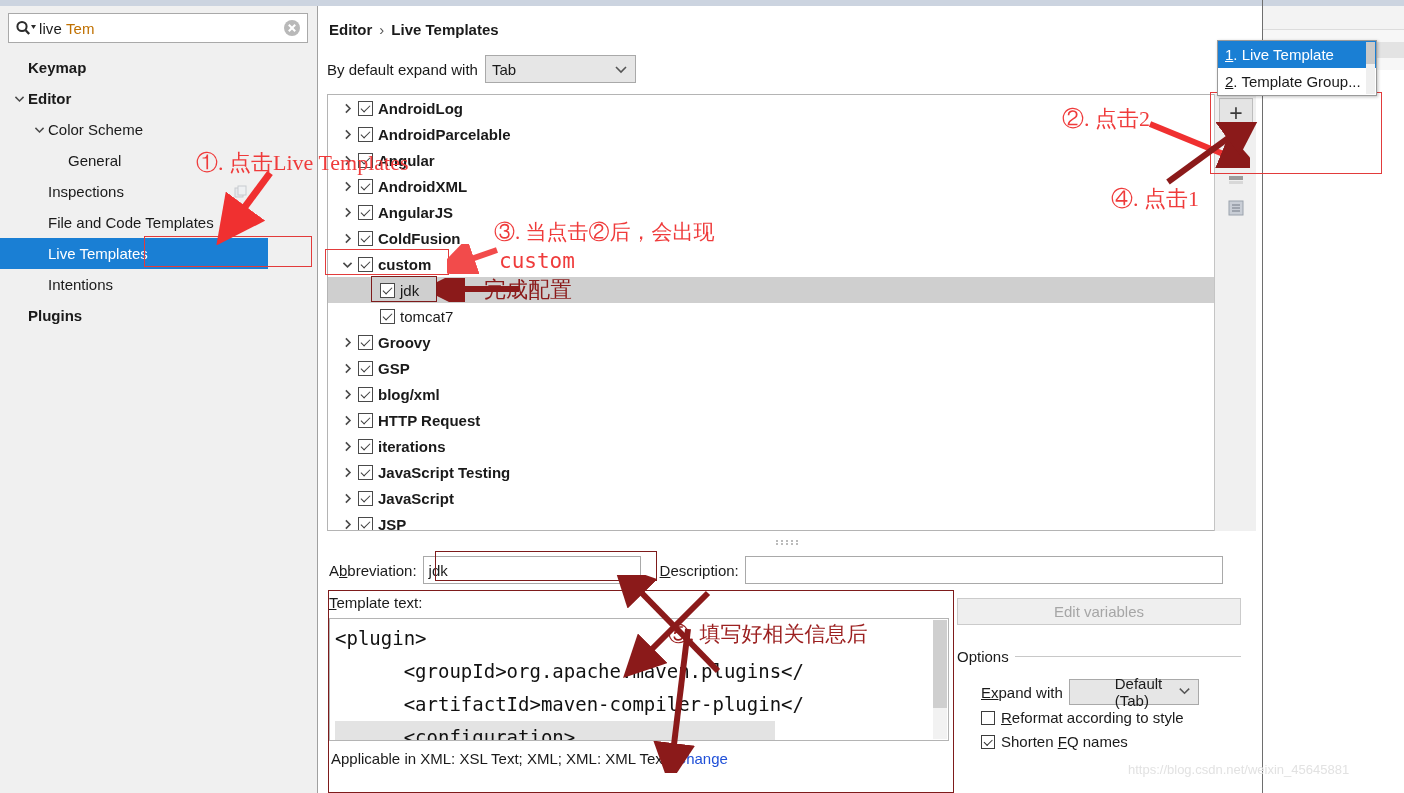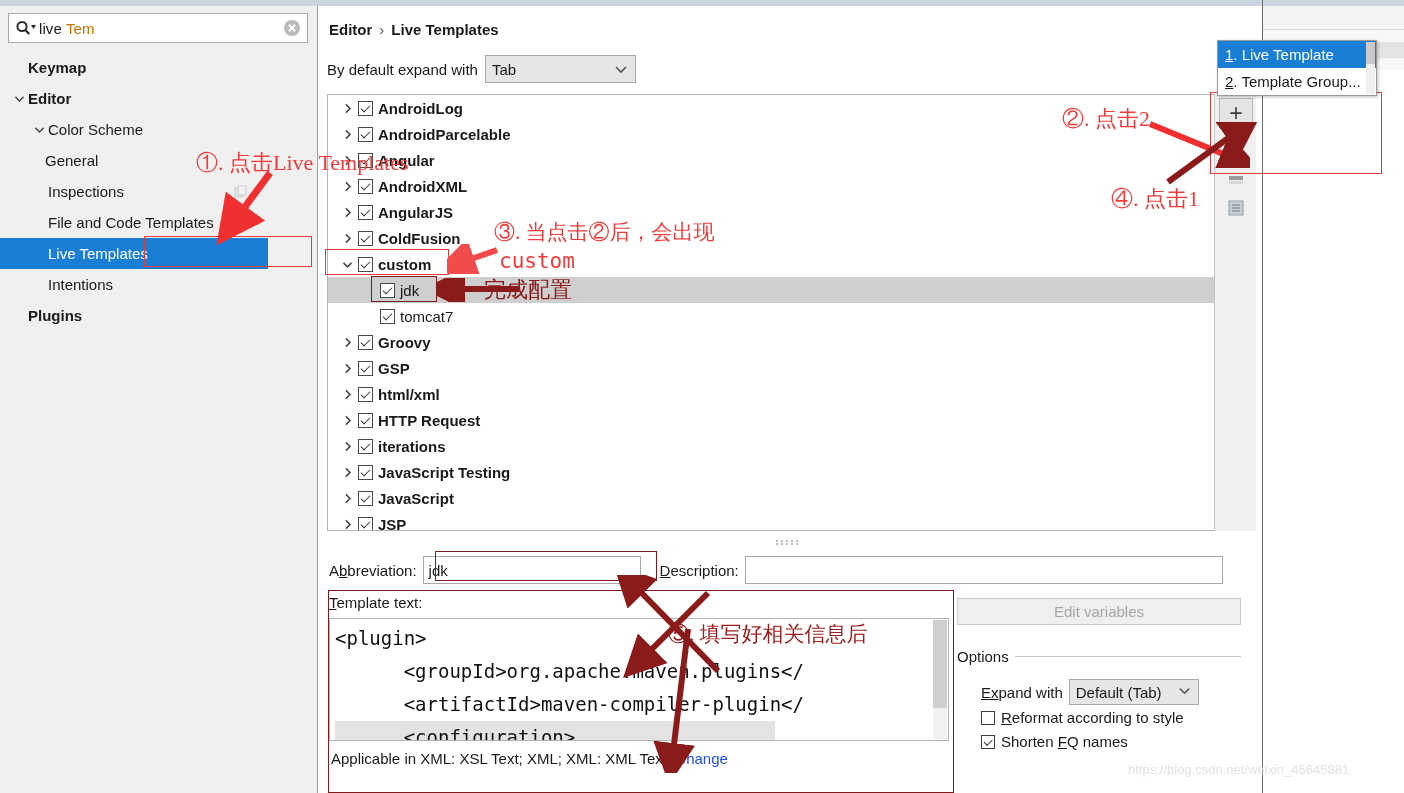--- a/index.html
+++ b/index.html
@@ -146,21 +146,21 @@
     display:flex; align-items:center; justify-content:center; font-size:15px;
   }
   .optlegend { position:absolute; left:638px; top:642px; font-size:15px; display:flex; align-items:center; width:284px; }
   .optlegend .txt { padding-right:6px; }
   .optlegend .ln { flex:1; height:1px; background:#c8c8c8; }
   .optrow { position:absolute; left:662px; display:flex; align-items:center; font-size:15px; }
   .optrow.r1 { top:673px; }
   .optrow.r2 { top:703px; }
   .optrow.r3 { top:727px; }
   .combo2 { width:130px; height:26px; background:#e6e6e6; border:1px solid #a9a9a9; display:flex; align-items:center; padding:0 6px; font-size:15px; margin-left:6px; }
-  .combo2 .cv { flex:1; }
+  .combo2 .cv { flex:1;margin-left:39px; }
   .ck { width:14px; height:14px; border:1px solid #3c3c3c; background:#fff; margin-right:6px; position:relative; flex:0 0 14px; }
   .ck.on::after{ content:""; position:absolute; left:2px; top:3px; width:7px; height:3.5px; border-left:1.6px solid #333; border-bottom:1.6px solid #333; transform:rotate(-45deg); }
 
   
   .vrule { position:absolute; left:1262px; top:0; width:1px; height:793px; background:#6e6e6e; }
   .tophdr1 { position:absolute; left:1263px; top:6px; width:141px; height:24px; background:#f3f3f3; border-bottom:1px solid #dcdcdc; }
   .tophdr2 { position:absolute; left:1263px; top:30px; width:141px; height:12px; background:#f7f7f7; }
   .tophdr3 { position:absolute; left:1263px; top:42px; width:141px; height:16px; background:#e3e3e3; }
   .tophdr4 { position:absolute; left:1263px; top:58px; width:141px; height:12px; background:#f7f7f7; }
 
@@ -224,21 +224,21 @@
           <span class="lbl">Editor</span>
         </div>
         <div class="srow" style="padding-left: 30px;">
           <span class="twisty">
             <svg width="13" height="13" viewBox="0 0 16 16">
               <polyline points="3,6 8,11 13,6" fill="none" stroke="#4a4a4a" stroke-width="1.8"></polyline>
             </svg>
           </span>
           <span class="lbl">Color Scheme</span>
         </div>
-        <div class="srow" style="padding-left: 27px;">
+        <div class="srow" style="padding-left: 50px;">
           <span class="twisty"></span>
           <span class="lbl">General</span>
         </div>
         <div class="srow" style="padding-left: 30px;">
           <span class="twisty"></span>
           <span class="lbl">Inspections</span>
           <span class="copyic"><svg width="14" height="14" viewBox="0 0 14 14">
               <rect x="1" y="3" width="8" height="9" fill="#dfe3e8" stroke="#a8aeb6"></rect>
               <rect x="4" y="1" width="8" height="9" fill="#eef1f4" stroke="#a8aeb6"></rect>
             </svg></span>
@@ -375,21 +375,21 @@
             <span class="cb"></span>
             <span class="tlbl">GSP</span>
           </div>
           <div class="trow grp">
             <span class="arw">
               <svg width="13" height="13" viewBox="0 0 16 16">
                 <polyline points="6,3 11,8 6,13" fill="none" stroke="#4a4a4a" stroke-width="2"></polyline>
               </svg>
             </span>
             <span class="cb"></span>
-            <span class="tlbl">html/xml</span>
+            <span class="tlbl">blog/xml</span>
           </div>
           <div class="trow grp">
             <span class="arw">
               <svg width="13" height="13" viewBox="0 0 16 16">
                 <polyline points="6,3 11,8 6,13" fill="none" stroke="#4a4a4a" stroke-width="2"></polyline>
               </svg>
             </span>
             <span class="cb"></span>
             <span class="tlbl">HTTP Request</span>
           </div>

